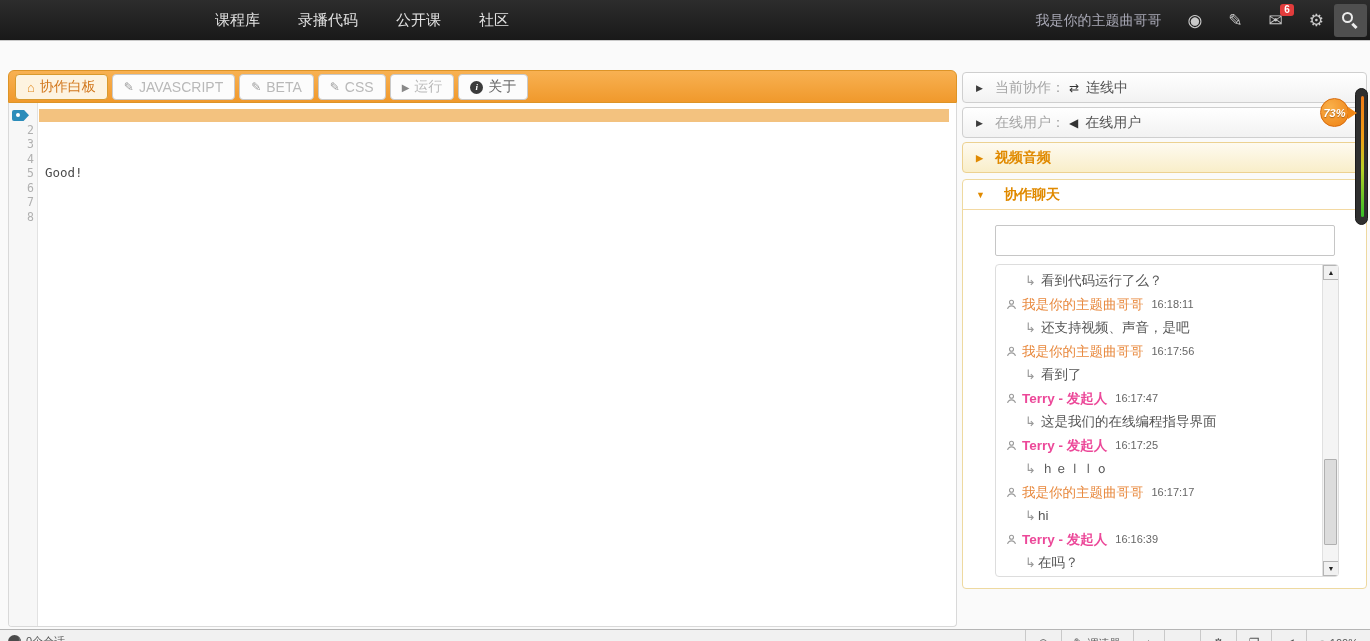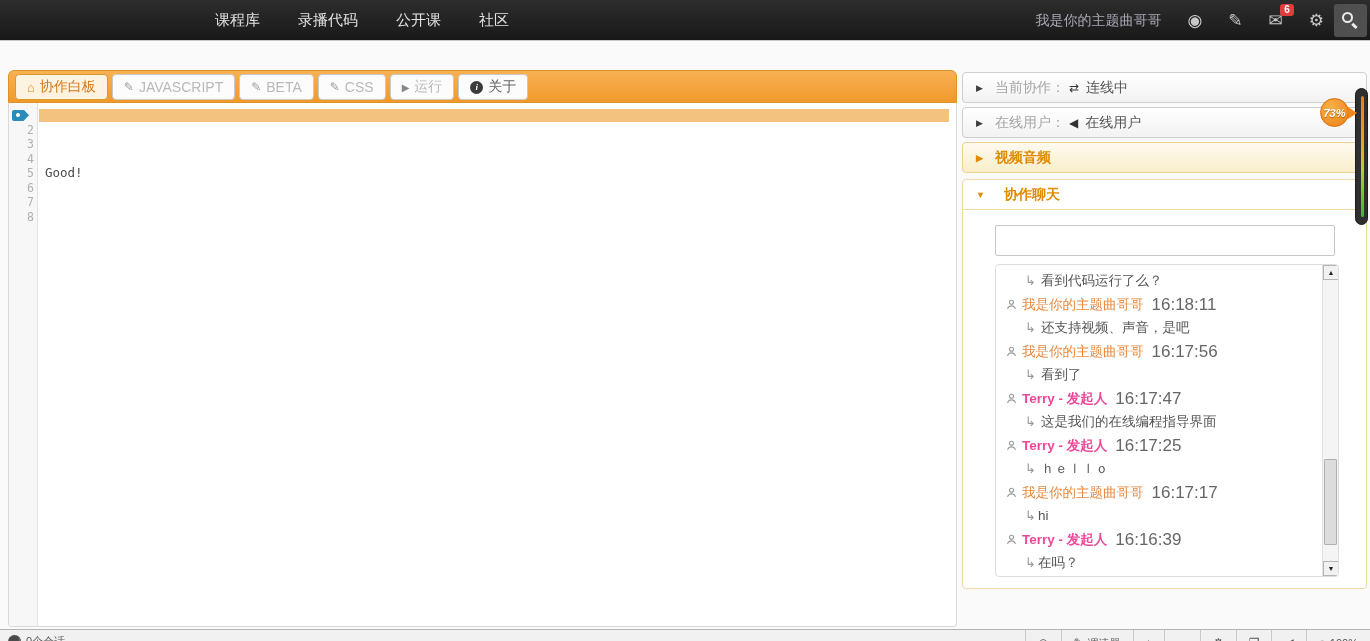--- a/index.html
+++ b/index.html
@@ -90,21 +90,21 @@
   .chatbox-head .lab { font-size:14px; color:#e08a00; font-weight:bold; margin-left:16px; }
   .chat-input { position:absolute; left:32px; top:45px; width:340px; height:31px;
     border:1px solid #c6c6c6; border-radius:2px; background:#fff; font-size:13px; padding:0 8px;
     font-family:"Liberation Sans", sans-serif; }
   .chat-list { position:absolute; left:32px; top:84px; width:344px; height:313px;
     border:1px solid #ddd; border-radius:4px; background:#fff; overflow:hidden; }
   .chat-rows { position:absolute; left:10px; top:4px; right:22px; }
   .c-row { height:23.5px; line-height:23.5px; display:flex; align-items:center; white-space:nowrap; overflow:hidden; }
   .c-name { color:#e8883c; font-size:13.5px; margin-left:5px; }
   .c-row.founder .c-name { color:#ec4899; font-weight:bold; }
-  .c-time { color:#666; font-size:17px; margin-left:8px; font-weight:normal; }
+  .c-time { color:#666; font-size:11px; margin-left:8px; font-weight:normal; }
   .c-msg { color:#555; font-size:13.5px; }
   .c-arrow { color:#999; font-size:13px; margin:0 5px 0 19px; }
   .person-ico { flex:0 0 auto; margin-top:1px; }
 
   
   .sbar { position:absolute; right:0; top:0; width:16px; height:100%; background:#f4f4f4;
     border-left:1px solid #e0e0e0; }
   .sbtn { position:absolute; left:0; width:16px; height:15px; background:#f1f1f1;
     border:1px solid #b5b5b5; color:#222; font-size:7px; text-align:center; line-height:13px; cursor:pointer; }
   .sbtn.up { top:0; } .sbtn.down { bottom:0; }

